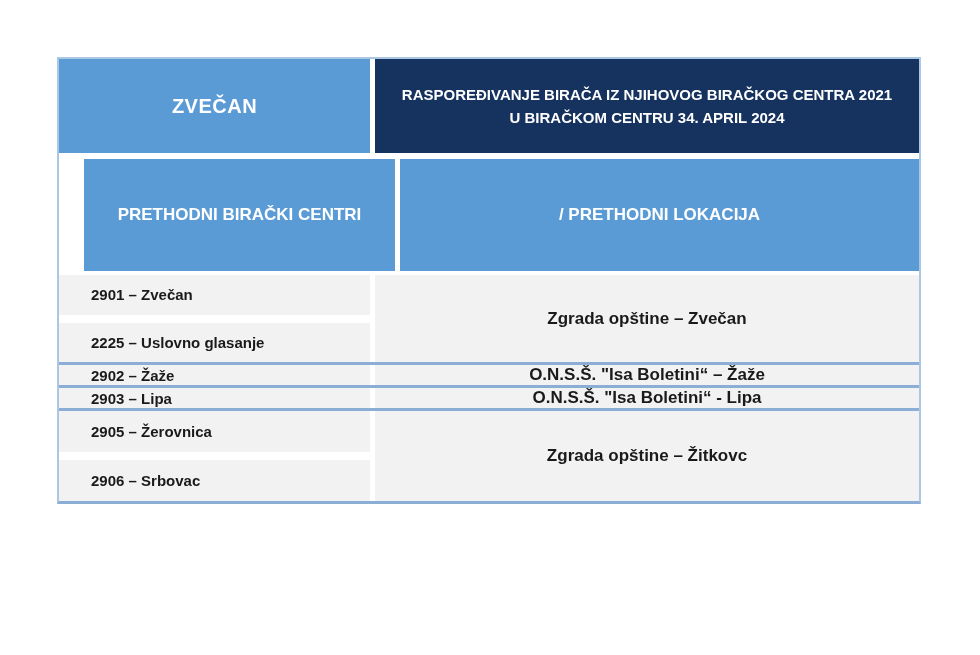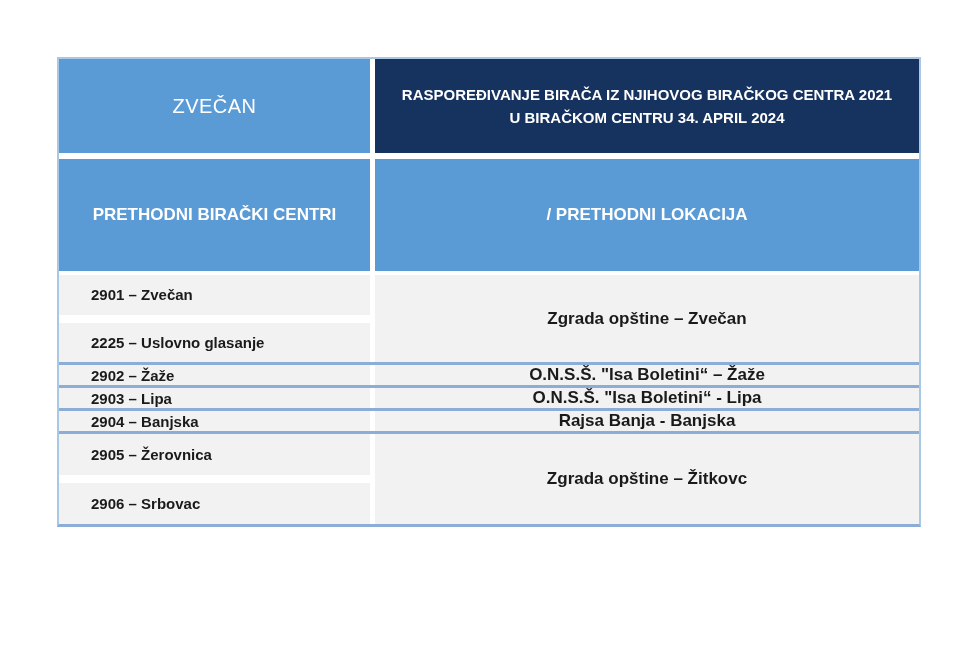--- a/index.html
+++ b/index.html
@@ -41,34 +41,34 @@
     flex-direction:column;
     align-items:center;
     justify-content:center;
     text-align:center;
   }
   
   .hdr-row{height:94px;}
   .cell-muni{
     background:var(--header-blue);
     color:var(--text-light);
-    font-weight:normal;
+    font-weight:bold;
     font-size:20px;
     letter-spacing:.5px;
   }
   .cell-title{
     background:var(--header-navy);
     color:var(--text-light);
     font-weight:bold;
     font-size:15px;
     line-height:1.55;
     padding:17px 20px;
   }
   
-  .sub-row{height:112px;}
+  .sub-row{height:112px;padding-left:25px;}
   .cell-sub{
     background:var(--header-blue);
     color:var(--text-light);
     font-weight:bold;
     font-size:17px;
     line-height:1.5;
   }
   
   .group{
     display:grid;
@@ -155,27 +155,20 @@
   </div>
 
   <div class="group row-h1">
     <div class="prev-col">
       <div class="prev-cell">2903 – Lipa</div>
     </div>
     <div class="col-gap"></div>
     <div class="loc-cell">O.N.S.Š. "Isa Boletini“ - Lipa</div>
   </div>
 
-  <div class="group row-h1">
-    <div class="prev-col">
-      <div class="prev-cell">2904 – Banjska</div>
-    </div>
-    <div class="col-gap"></div>
-    <div class="loc-cell">Rajsa Banja - Banjska</div>
-  </div>
 
   <div class="group row-h2">
     <div class="prev-col">
       <div class="prev-cell">2905 – Žerovnica</div>
       <div class="prev-cell">2906 – Srbovac</div>
     </div>
     <div class="col-gap"></div>
     <div class="loc-cell">Zgrada opštine – Žitkovc</div>
   </div>
 

